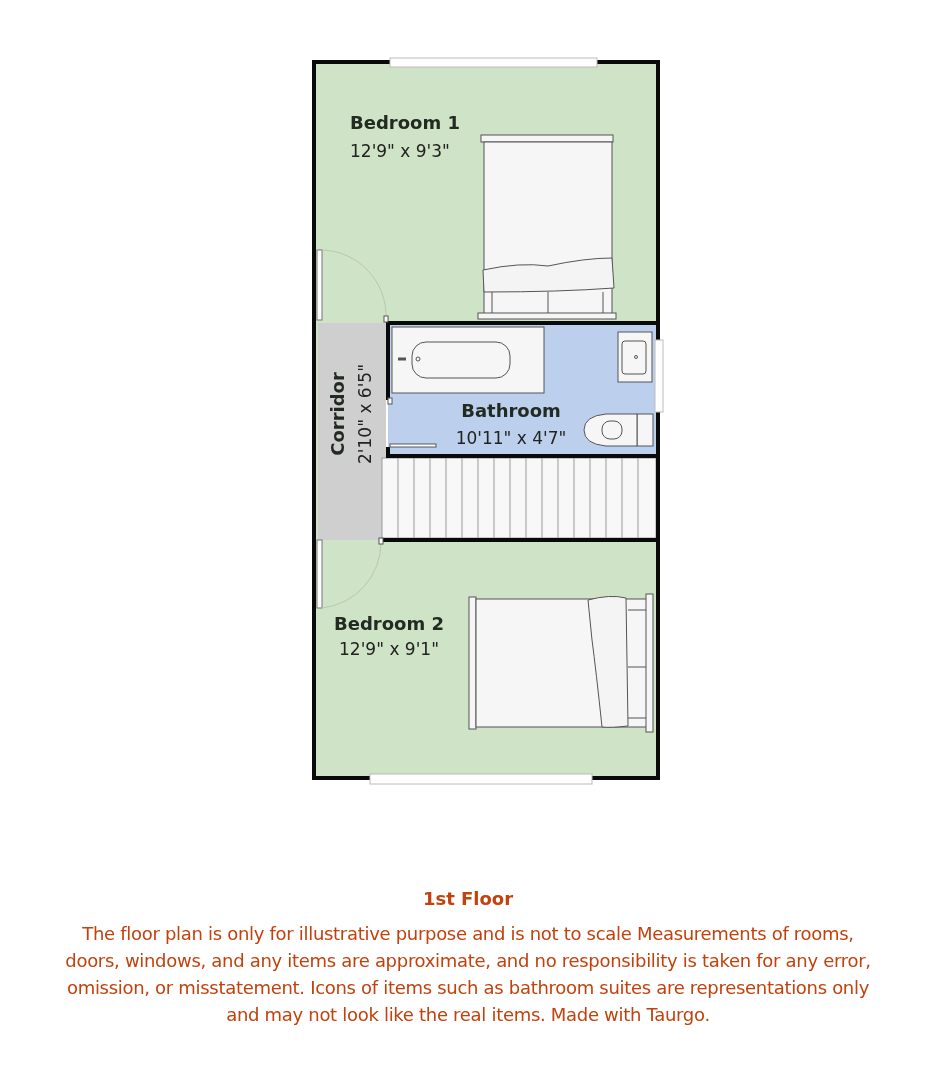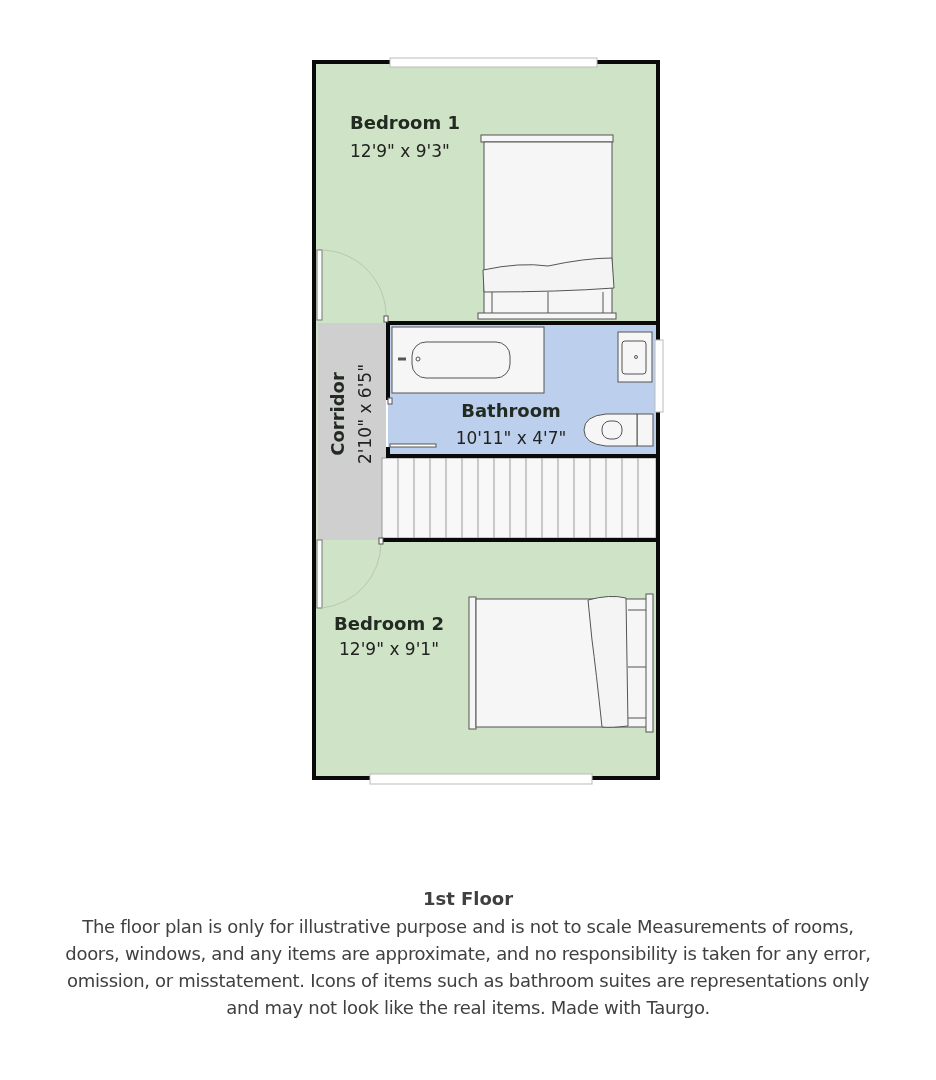--- a/index.html
+++ b/index.html
@@ -1,22 +1,22 @@
 <!DOCTYPE html>
 <html><head>
 <meta charset="utf-8">
 <style>
   html, body { margin: 0; padding: 0; background: #ffffff; }
   body { width: 936px; height: 1080px; position: relative; overflow: hidden; font-family: "Liberation Sans", sans-serif; }
   #plan { position: absolute; left: 0; top: 0; width: 936px; height: 860px; }
   .room-name { font-family: "DejaVu Sans", sans-serif; font-weight: bold; font-size: 18px; fill: #222a22; }
   .room-dim { font-family: "DejaVu Sans", sans-serif; font-size: 17px; fill: #222222; }
-  #caption { position: absolute; left: 0; top: 886px; width: 936px; text-align: center; color: #404040; }
+  #caption { position: absolute; left: 0; top: 886px; width: 936px; text-align: center; color: #c2410c; }
   #caption .title { font-family: "DejaVu Sans", sans-serif; font-weight: bold; font-size: 18px; line-height: 26px; }
-  #caption .note { font-family: "DejaVu Sans", sans-serif; font-size: 18px; line-height: 27px; width: 820px; margin: 1px auto; letter-spacing: -0.3px; }
+  #caption .note { font-family: "DejaVu Sans", sans-serif; font-size: 18px; line-height: 27px; width: 820px; margin: 8px auto; letter-spacing: -0.3px; }
 </style>
 </head>
 <body>
 
 <svg id="plan" viewBox="0 0 936 860" xmlns="http://www.w3.org/2000/svg">
 
   <rect x="314" y="63" width="344" height="260" fill="#cfe3c6"></rect>
   <rect x="314" y="540" width="344" height="238" fill="#cfe3c6"></rect>
   <rect x="314" y="323" width="72" height="217" fill="#cfcfcf"></rect>
   <rect x="388" y="325" width="268" height="129" fill="#bcd0ee"></rect>

